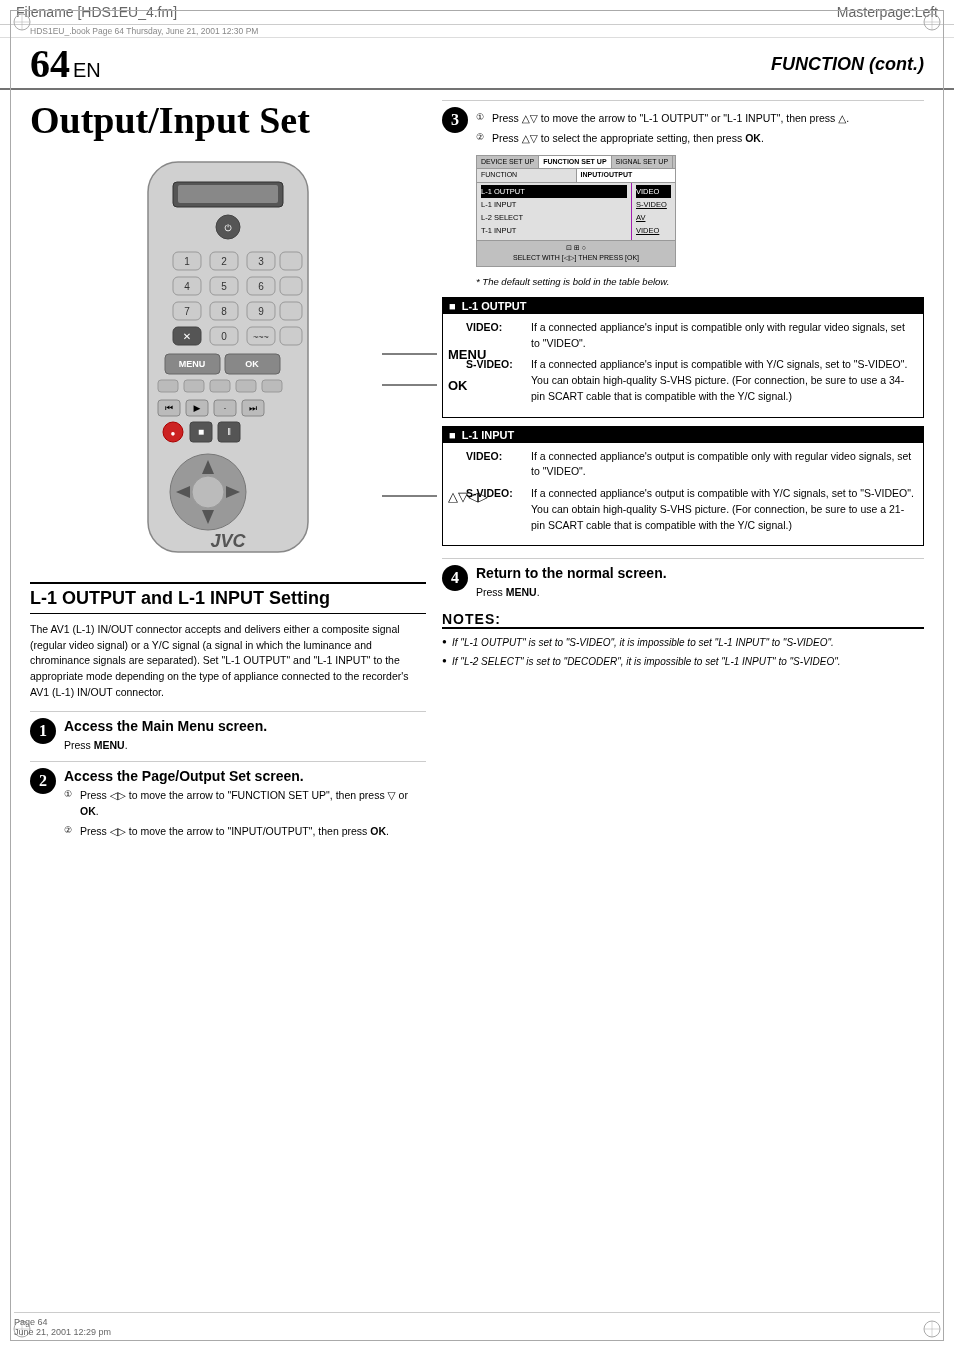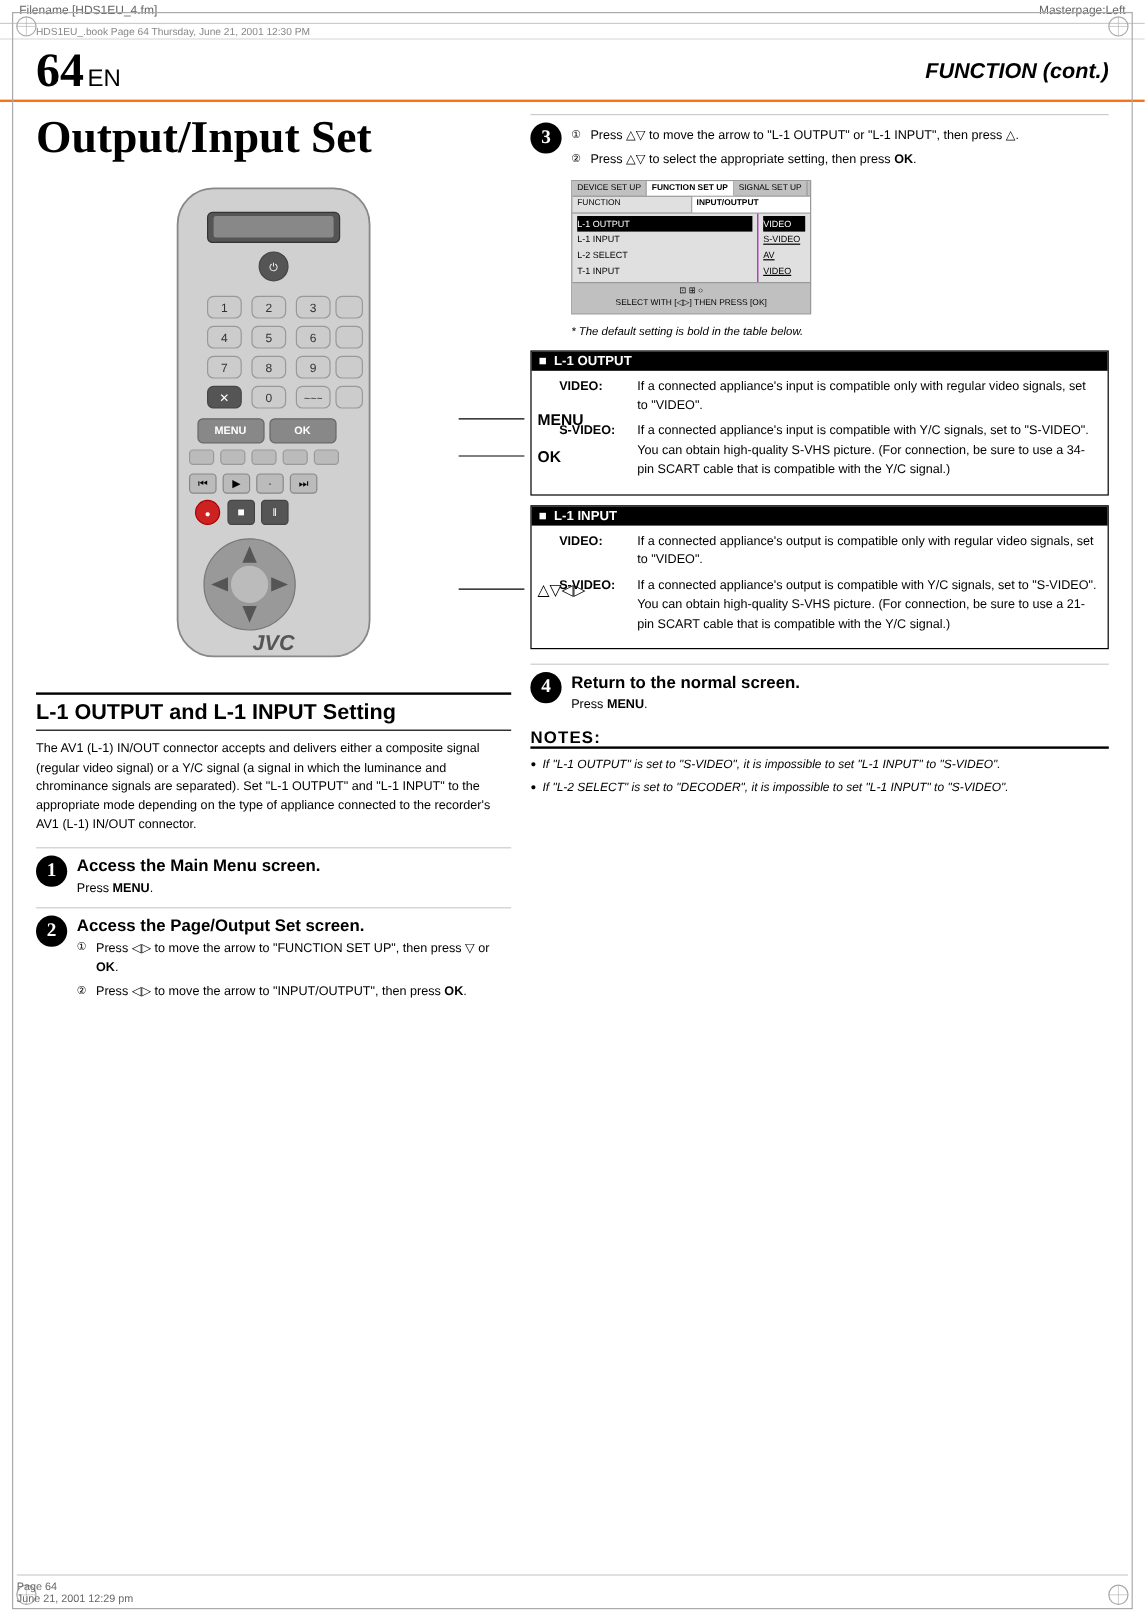--- a/index.html
+++ b/index.html
@@ -20,32 +20,32 @@
       border: 1px solid #aaa;
     }
 
     
     .top-bar {
       display: flex;
       justify-content: space-between;
       align-items: center;
       padding: 4px 16px;
       border-bottom: 1px solid #ccc;
-      font-size: 10px;
+      font-size: 14px;
       color: #666;
       text-align: right;
     }
 
     
     .header-row {
       display: flex;
       justify-content: space-between;
       align-items: center;
       padding: 6px 30px 4px 30px;
-      border-bottom: 2px solid #f97316;
+      border-bottom: 2px solid #737373;
     }
     .page-num {
       font-size: 32px;
       font-weight: bold;
       font-family: 'Times New Roman', serif;
       line-height: 1;
     }
     .editing-title {
       font-size: 18px;
       font-weight: bold;

